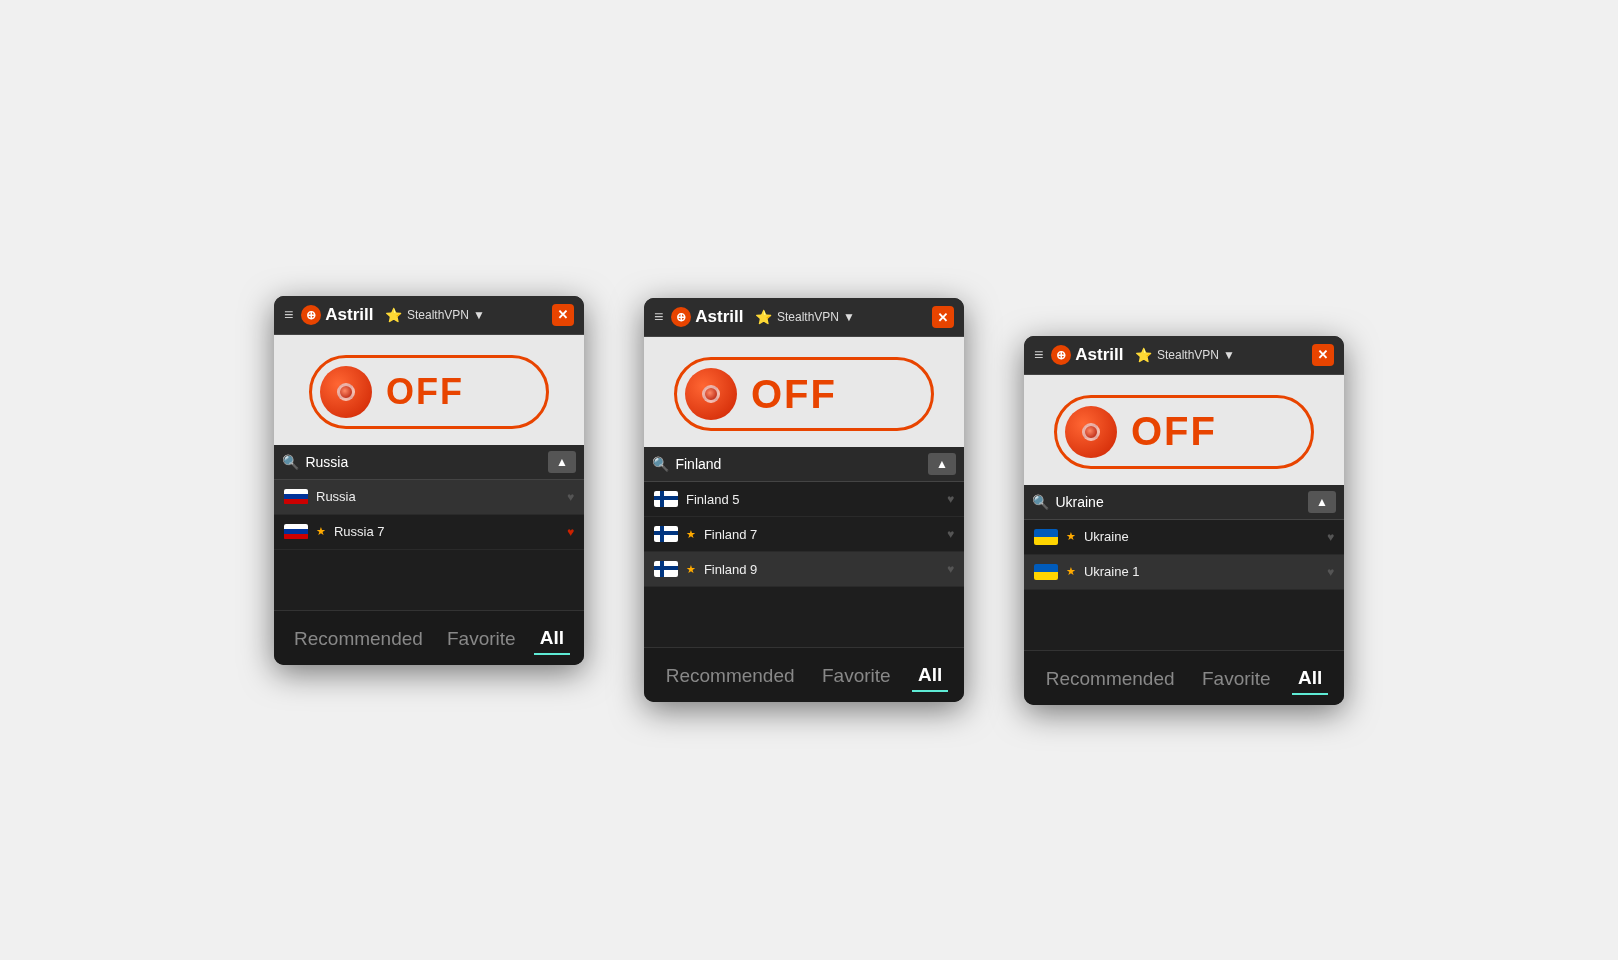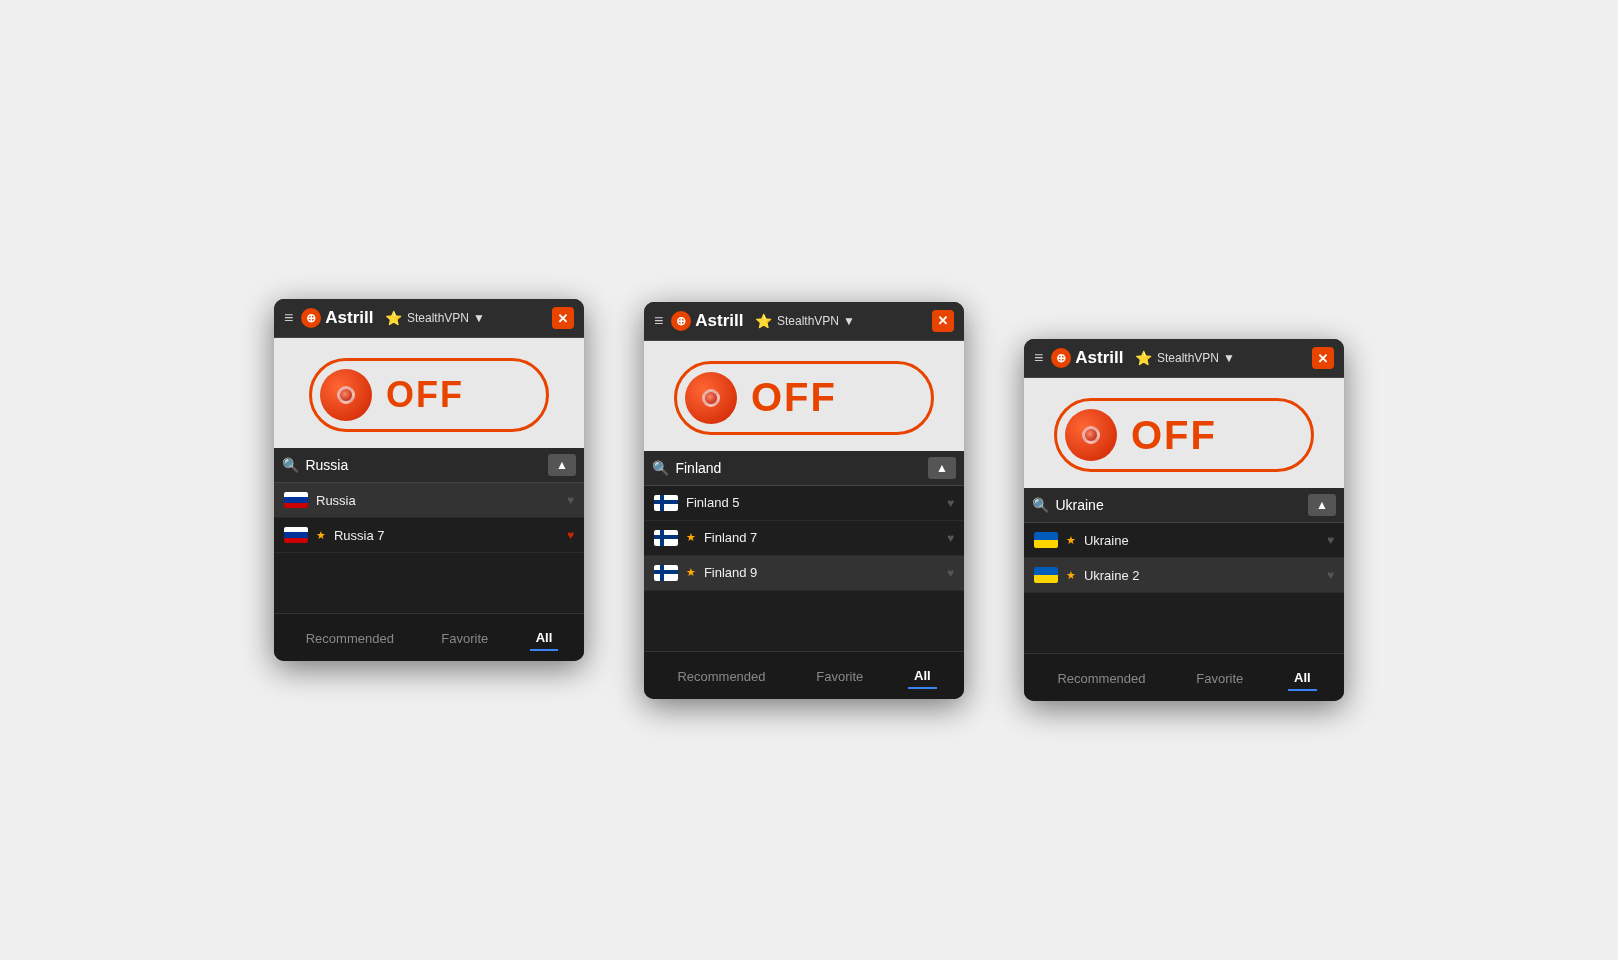--- a/index.html
+++ b/index.html
@@ -293,29 +293,29 @@
       display: flex;
       align-items: center;
       justify-content: space-around;
       padding: 12px 10px 10px;
       border-top: 1px solid #333;
       gap: 4px;
     }
 
     .tab-item {
       color: #888;
-      font-size: 13px;
+      font-size: 19px;
       cursor: pointer;
       padding: 4px 6px;
     }
 
     .tab-item.active {
       color: #fff;
       font-weight: 700;
-      border-bottom: 2px solid #3b82f6;
+      border-bottom: 2px solid #5eead4;
     }
 
     .list-wrapper {
       position: relative;
     }
   </style>
 </head>
 <body>
 
 <div class="vpn-window window-1">
@@ -489,21 +489,21 @@
         <span class="server-name">Ukraine</span>
         <span class="heart-icon">♥</span>
       </div>
 
       <div class="server-item highlighted">
         <div class="flag flag-ukraine">
             <div class="stripe1"></div>
             <div class="stripe2"></div>
           </div>
         <span class="star-gold">★</span>
-        <span class="server-name">Ukraine 2</span>
+        <span class="server-name">Ukraine 1</span>
         <span class="heart-icon">♥</span>
       </div>
 
       </div>
       <div class="server-spacer"></div>
     </div>
 
     <div class="bottom-tabs">
       <span class="tab-item">Recommended</span>
       <span class="tab-item">Favorite</span>

